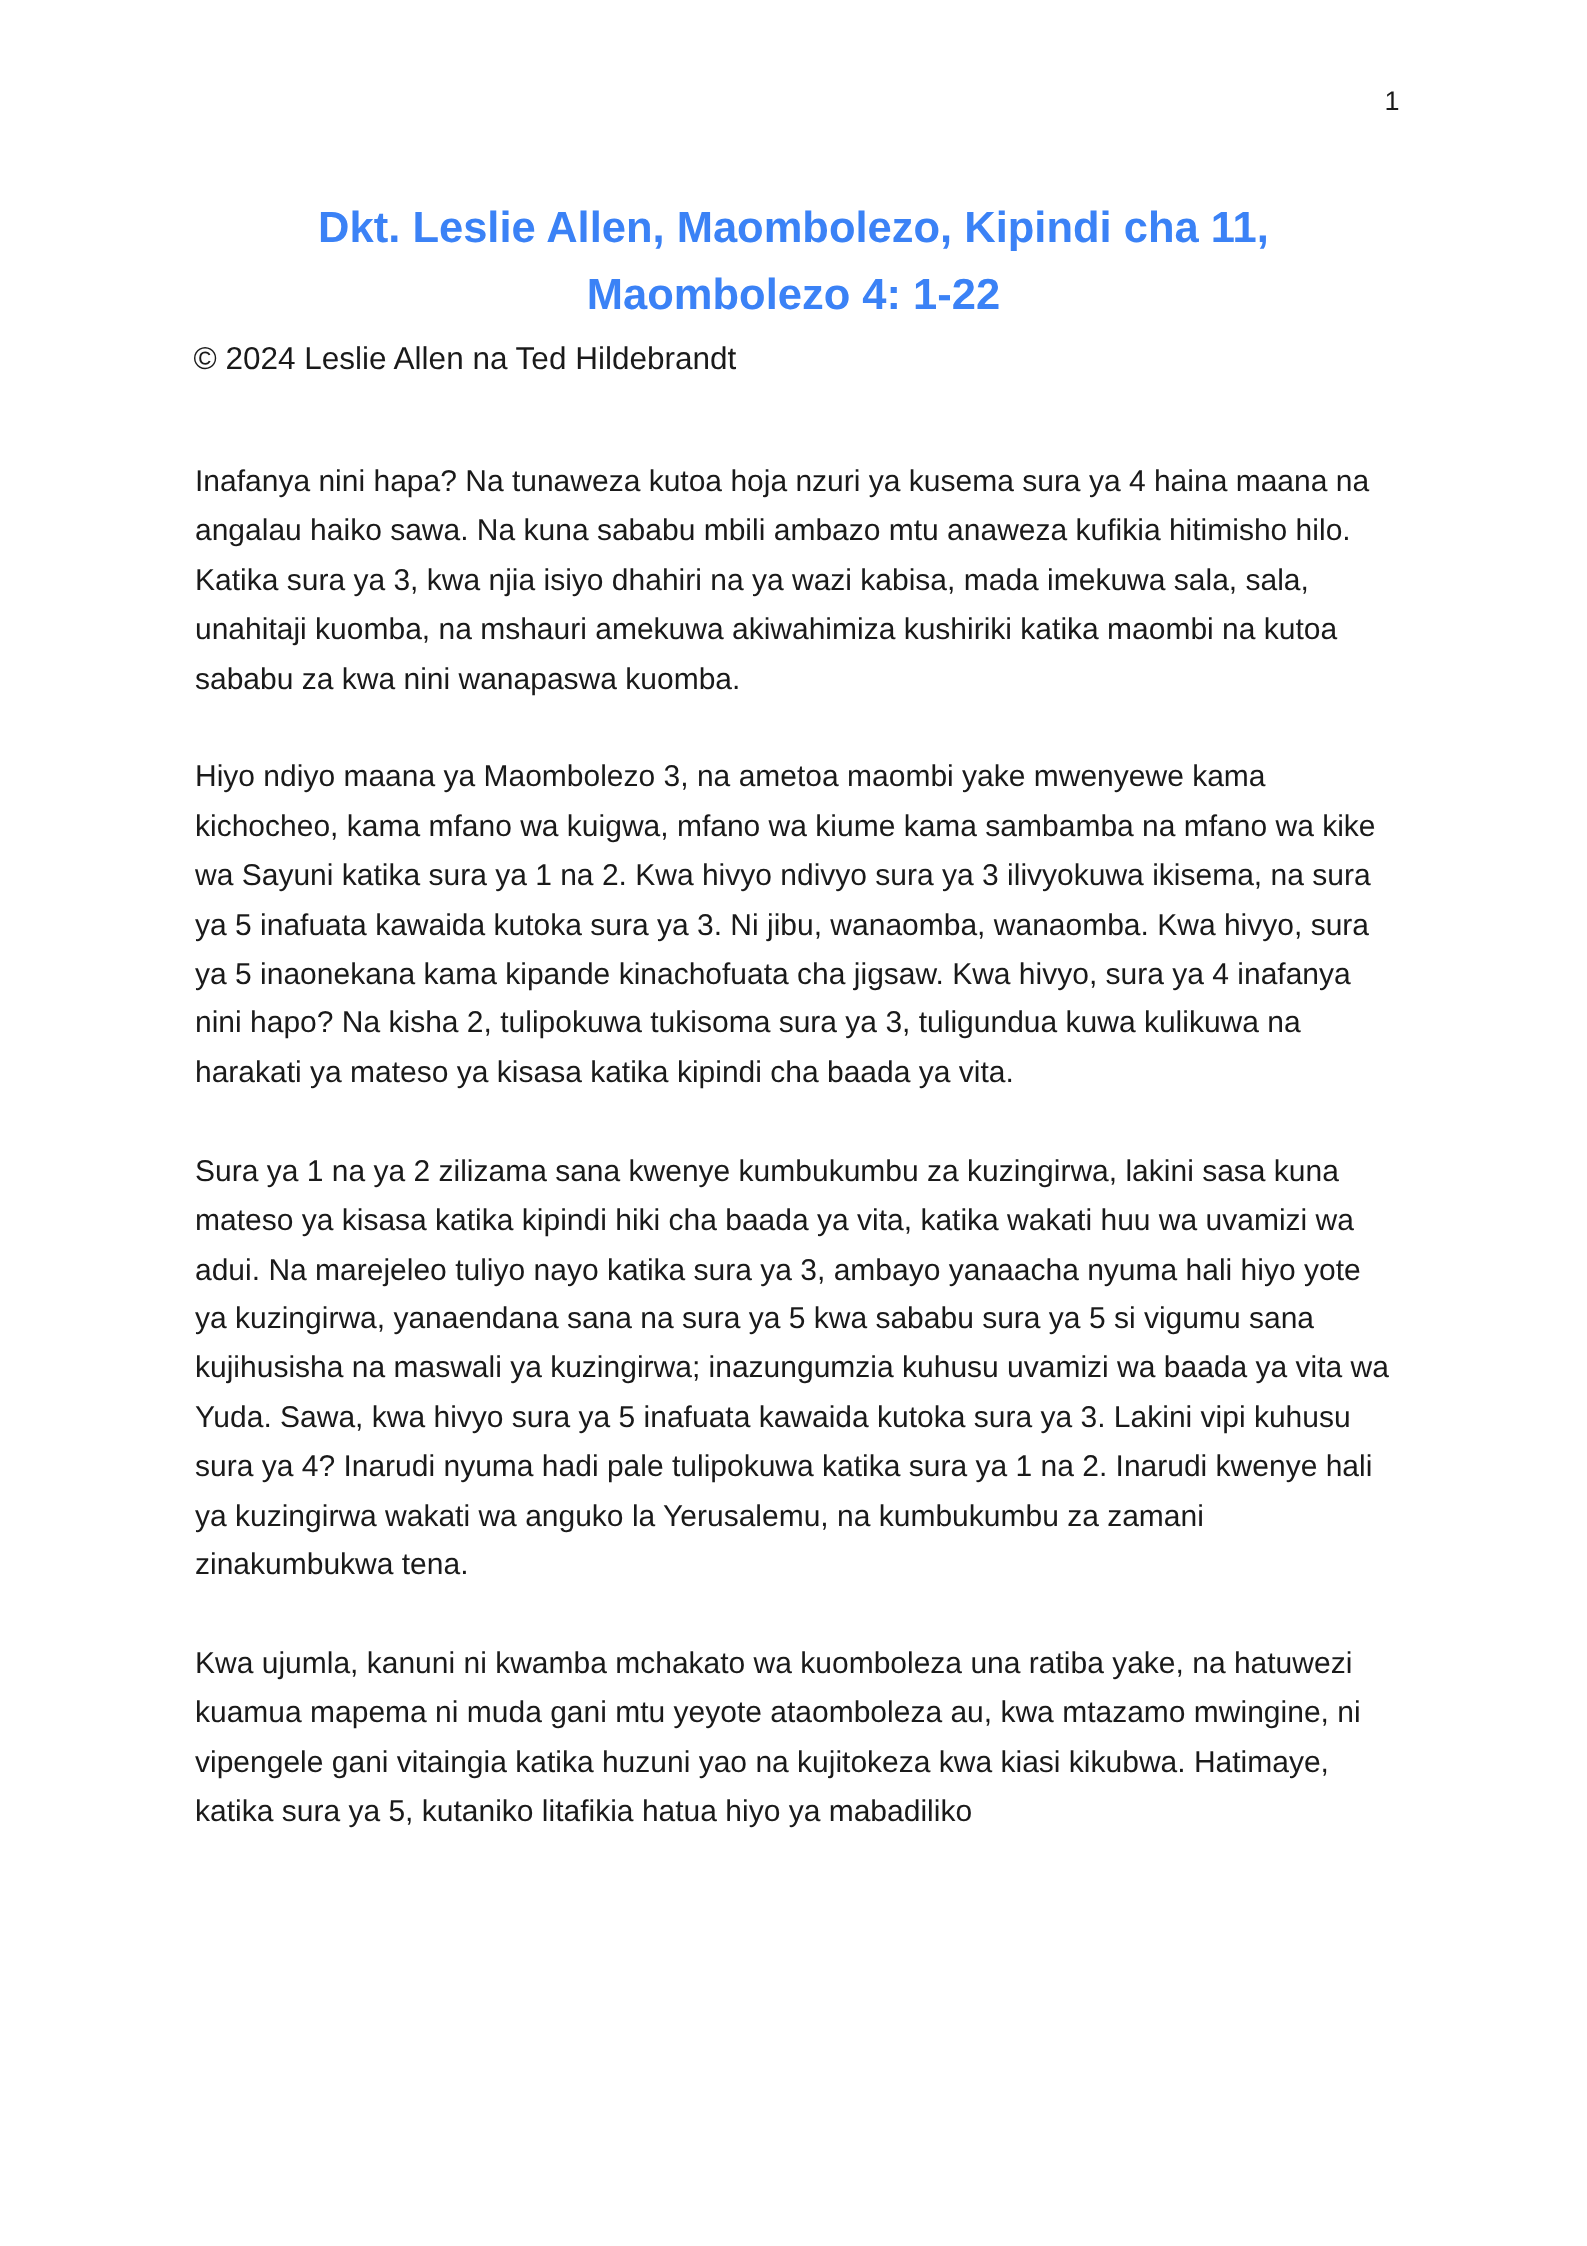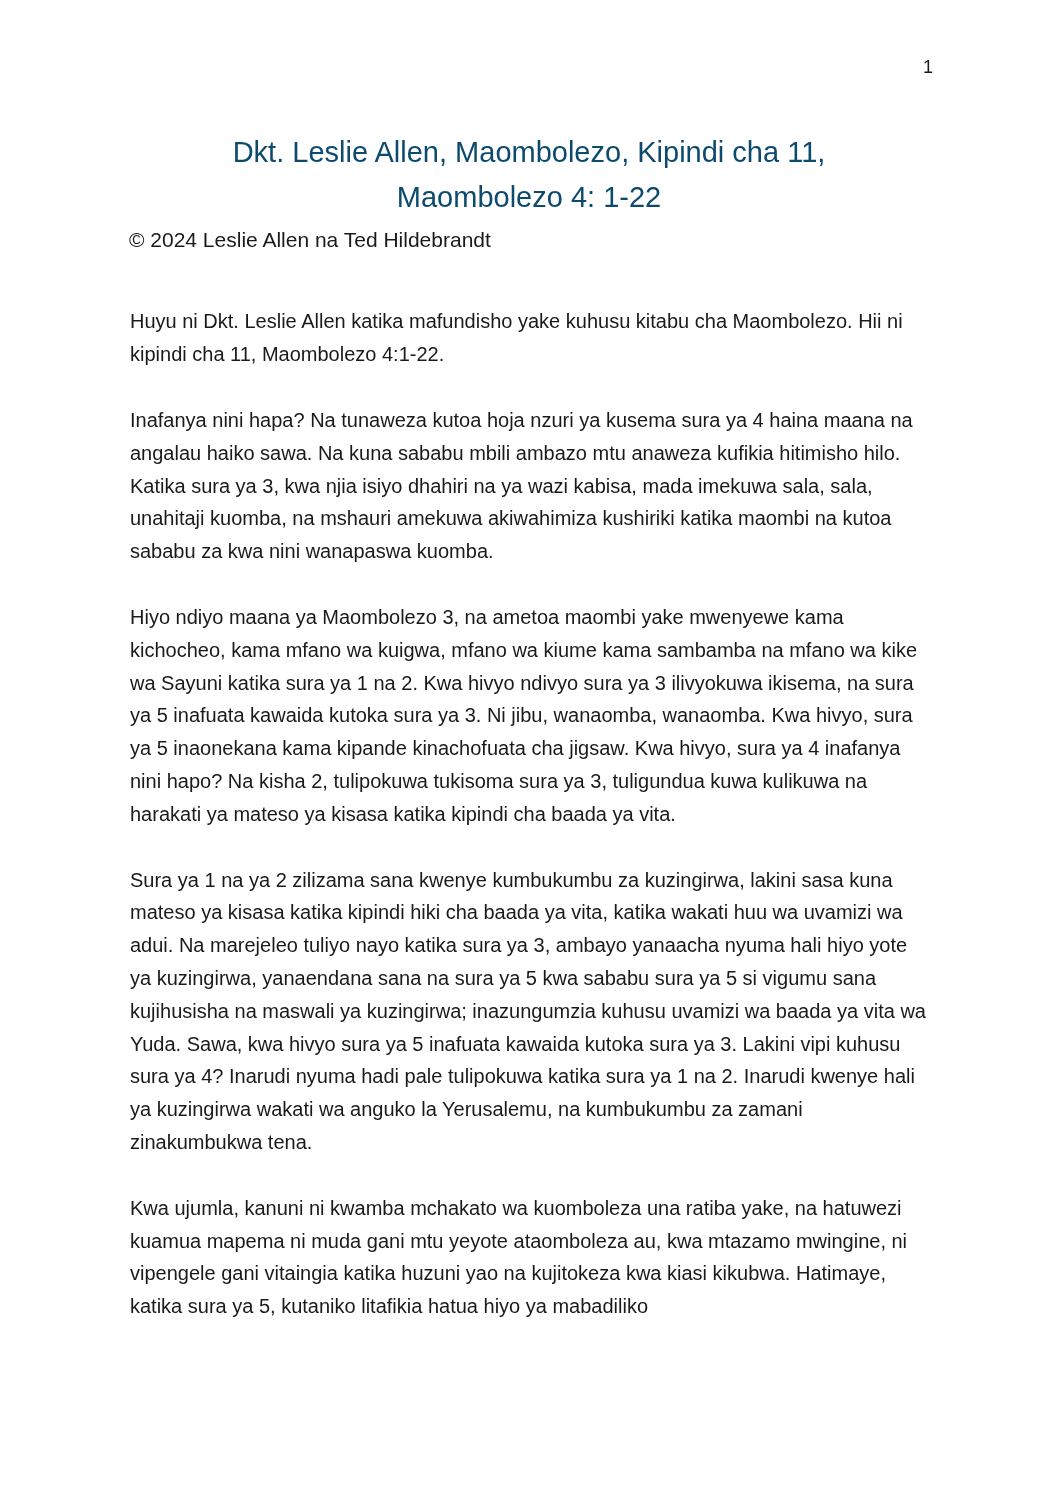--- a/index.html
+++ b/index.html
@@ -21,23 +21,23 @@
     position: absolute;
     top: 57px;
     right: 125px;
     font-size: 18px;
     color: #1a1a1a;
   }
   .doc-title {
     margin: 130px 129px 0 129px;
     text-align: center;
     font-size: 29px;
-    font-weight: normal;
+    font-weight: bold;
     line-height: 1.55;
-    color: #0c4a6e;
+    color: #3b82f6;
   }
   .doc-title span {
     display: block;
   }
   .copyright {
     margin: 4px 129px 0 129px;
     text-align: left;
     font-size: 21px;
     font-weight: normal;
     line-height: 1.5;
@@ -61,20 +61,19 @@
   <div class="page-number">1</div>
 
   <h1 class="doc-title">
     <span>Dkt. Leslie Allen, Maombolezo, Kipindi cha 11,</span>
     <span>Maombolezo 4: 1-22</span>
   </h1>
 
   <div class="copyright">© 2024 Leslie Allen na Ted Hildebrandt</div>
 
   <div class="body-text">
-    <p>Huyu ni Dkt. Leslie Allen katika mafundisho yake kuhusu kitabu cha Maombolezo. Hii ni kipindi cha 11, Maombolezo 4:1-22.</p>
     <p>Inafanya nini hapa? Na tunaweza kutoa hoja nzuri ya kusema sura ya 4 haina maana na angalau haiko sawa. Na kuna sababu mbili ambazo mtu anaweza kufikia hitimisho hilo. Katika sura ya 3, kwa njia isiyo dhahiri na ya wazi kabisa, mada imekuwa sala, sala, unahitaji kuomba, na mshauri amekuwa akiwahimiza kushiriki katika maombi na kutoa sababu za kwa nini wanapaswa kuomba.</p>
     <p>Hiyo ndiyo maana ya Maombolezo 3, na ametoa maombi yake mwenyewe kama kichocheo, kama mfano wa kuigwa, mfano wa kiume kama sambamba na mfano wa kike wa Sayuni katika sura ya 1 na 2. Kwa hivyo ndivyo sura ya 3 ilivyokuwa ikisema, na sura ya 5 inafuata kawaida kutoka sura ya 3. Ni jibu, wanaomba, wanaomba. Kwa hivyo, sura ya 5 inaonekana kama kipande kinachofuata cha jigsaw. Kwa hivyo, sura ya 4 inafanya nini hapo? Na kisha 2, tulipokuwa tukisoma sura ya 3, tuligundua kuwa kulikuwa na harakati ya mateso ya kisasa katika kipindi cha baada ya vita.</p>
     <p>Sura ya 1 na ya 2 zilizama sana kwenye kumbukumbu za kuzingirwa, lakini sasa kuna mateso ya kisasa katika kipindi hiki cha baada ya vita, katika wakati huu wa uvamizi wa adui. Na marejeleo tuliyo nayo katika sura ya 3, ambayo yanaacha nyuma hali hiyo yote ya kuzingirwa, yanaendana sana na sura ya 5 kwa sababu sura ya 5 si vigumu sana kujihusisha na maswali ya kuzingirwa; inazungumzia kuhusu uvamizi wa baada ya vita wa Yuda. Sawa, kwa hivyo sura ya 5 inafuata kawaida kutoka sura ya 3. Lakini vipi kuhusu sura ya 4? Inarudi nyuma hadi pale tulipokuwa katika sura ya 1 na 2. Inarudi kwenye hali ya kuzingirwa wakati wa anguko la Yerusalemu, na kumbukumbu za zamani zinakumbukwa tena.</p>
     <p>Kwa ujumla, kanuni ni kwamba mchakato wa kuomboleza una ratiba yake, na hatuwezi kuamua mapema ni muda gani mtu yeyote ataomboleza au, kwa mtazamo mwingine, ni vipengele gani vitaingia katika huzuni yao na kujitokeza kwa kiasi kikubwa. Hatimaye, katika sura ya 5, kutaniko litafikia hatua hiyo ya mabadiliko</p>
   </div>
 
 </div>
 
 </body></html>

